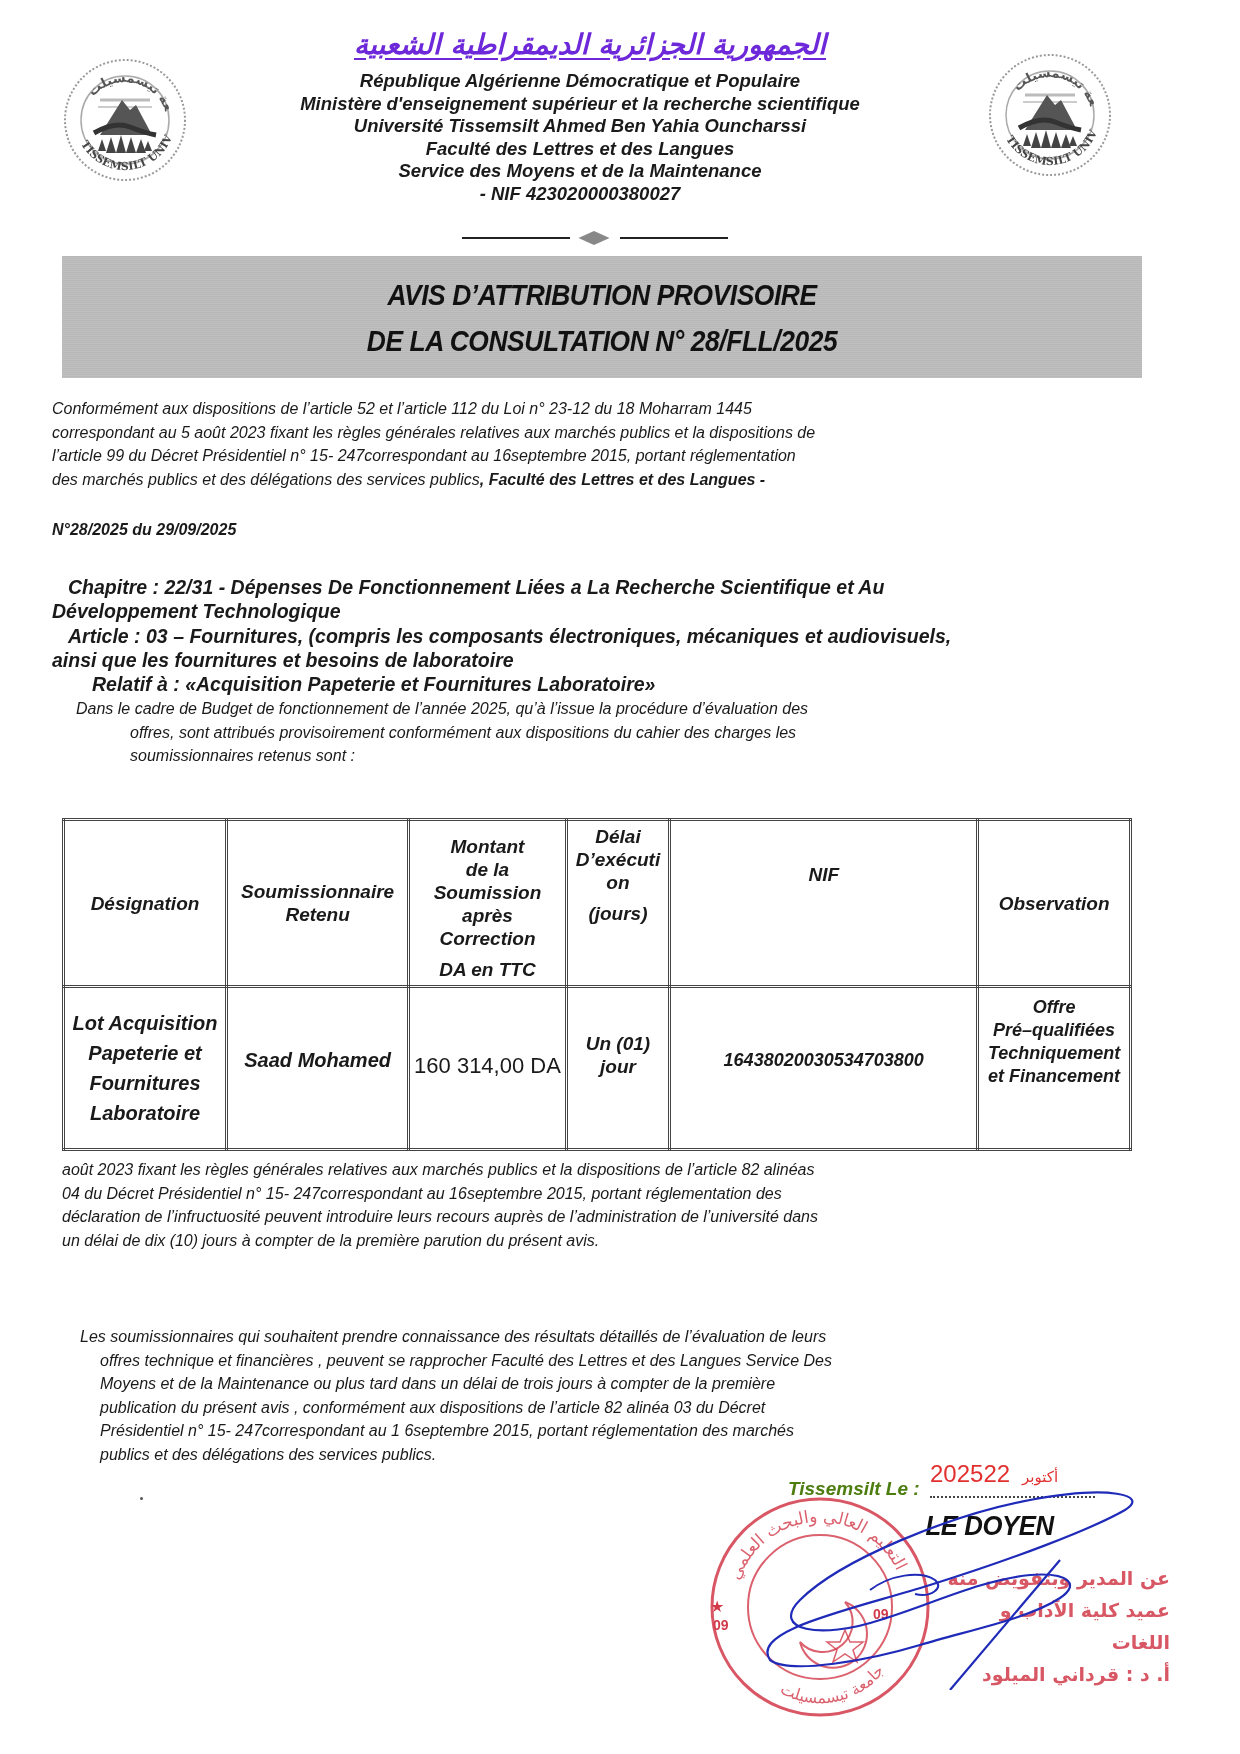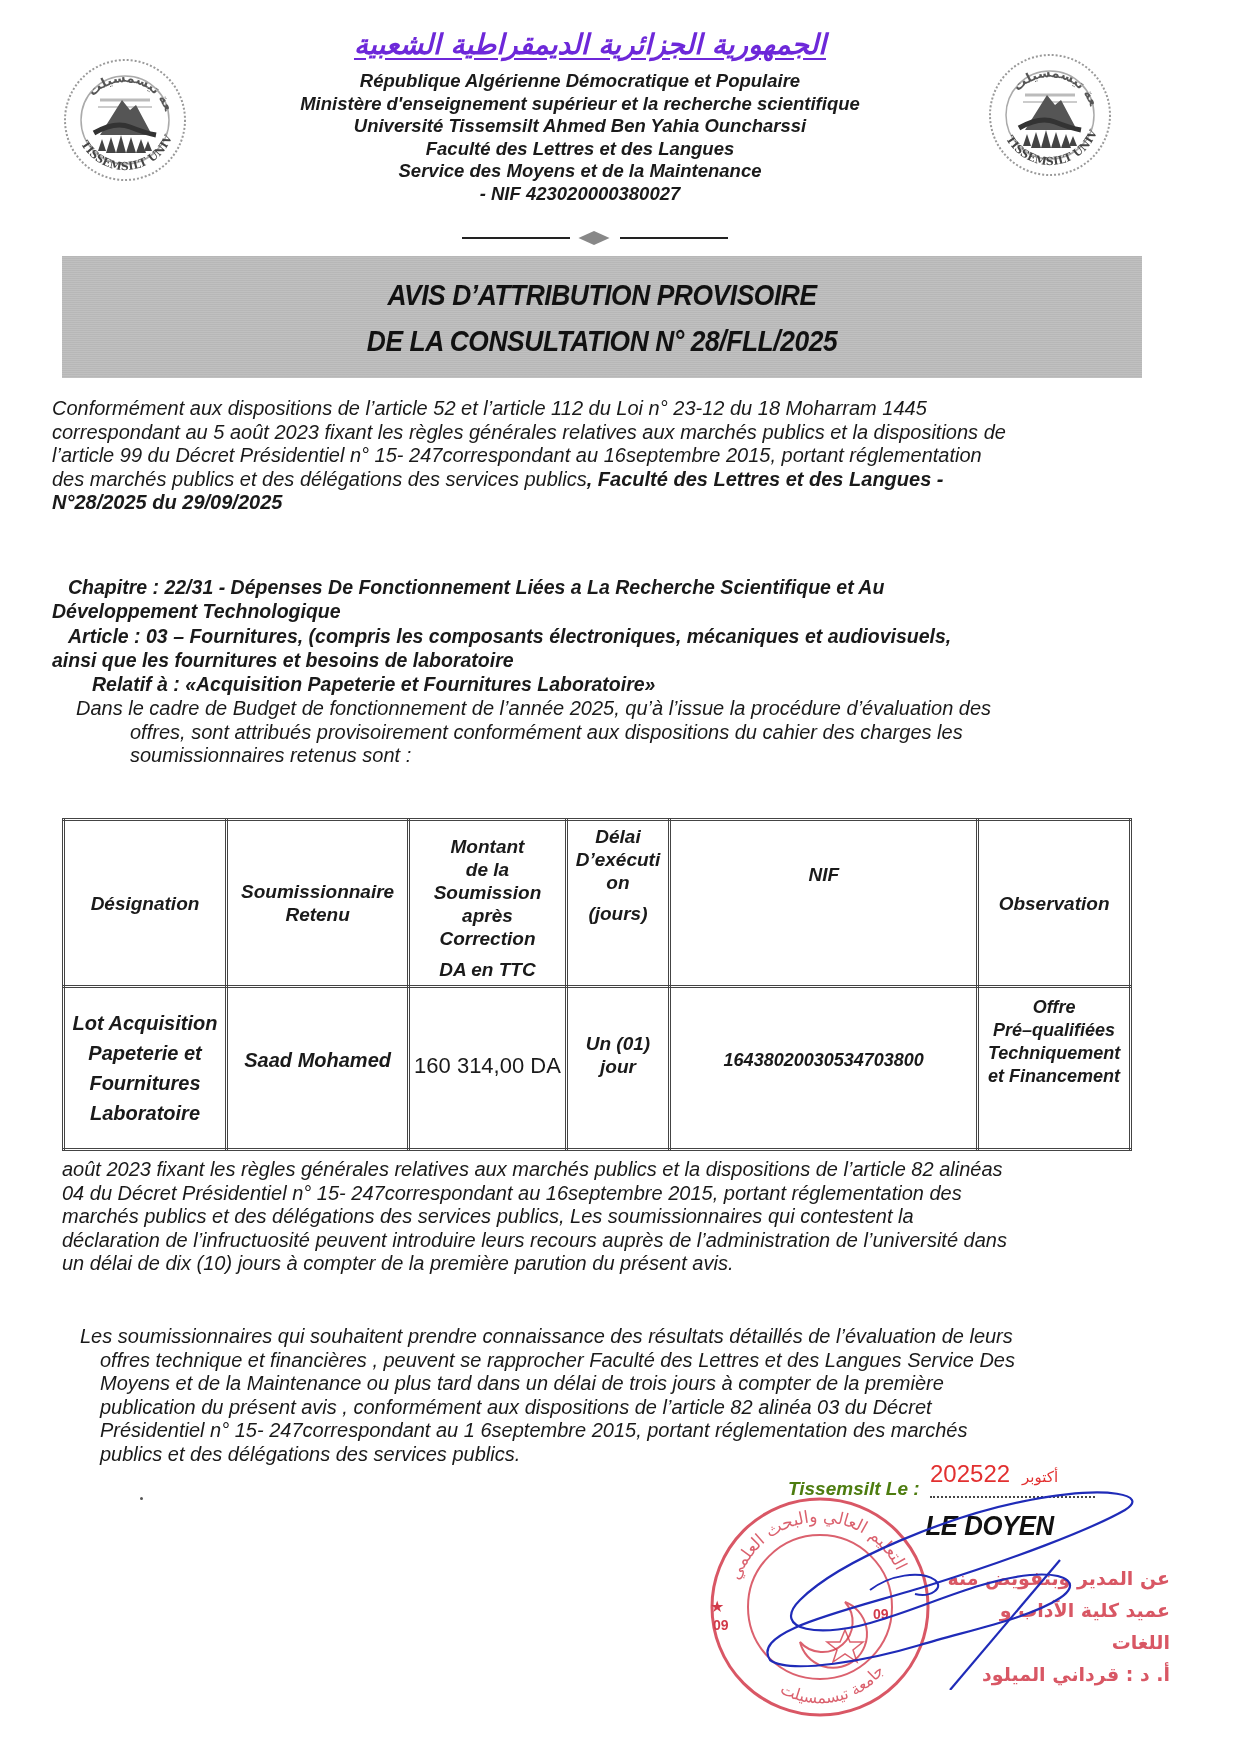--- a/index.html
+++ b/index.html
@@ -41,25 +41,25 @@
     position: absolute; left: 0; width: 100%; text-align: center;
     font-family: "Liberation Sans", sans-serif; font-style: italic; font-weight: bold;
     font-size: 30px; letter-spacing: -0.5px; color: #111;
     transform: scaleX(0.88);
   }
   .banner-line.one { top: 22px; }
   .banner-line.two { top: 68px; }
 
   
   .para {
-    position: absolute; font-style: italic; font-size: 20px; line-height: 23.5px; color: #1a1a1a;
+    position: absolute; font-style: italic; font-size: 16px; line-height: 23.5px; color: #1a1a1a;
   }
   .p1 { left: 52px; top: 397px; width: 1092px; text-align: justify; }
   .p1 .line { display: block; }
-  .b { font-weight: bold; }
+  .b { font-weight: bold; margin-top: 27px; }
 
   .chap {
     position: absolute; font-style: italic; font-weight: bold; font-size: 19.5px; line-height: 24px;
   }
   .chap1 { left: 68px; top: 575px; width: 1080px; }
   .chap2 { left: 52px; top: 599px; }
   .chap3 { left: 68px; top: 624px; width: 1080px; }
   .chap4 { left: 52px; top: 648px; }
   .chap5 { left: 92px; top: 672px; width: 1000px; }
 
@@ -253,21 +253,20 @@
       <div>Techniquement</div>
       <div>et Financement</div>
     </td>
   </tr>
 </tbody>
   </table>
 
 <div class="para p3">
   <span class="line">août 2023 fixant les règles générales relatives aux marchés publics  et la dispositions de l’article 82 alinéas</span>
   <span class="line">04 du Décret Présidentiel n° 15- 247correspondant au  16septembre 2015, portant réglementation des</span>
-  <span class="line">marchés publics et des délégations des services publics, Les soumissionnaires qui contestent la</span>
   <span class="line">déclaration de l’infructuosité peuvent introduire leurs recours auprès de l’administration de l’université dans</span>
   <span class="line">un délai de dix (10) jours à compter de la première parution du présent avis.</span>
 </div>
 
 <div class="para p4">
   <span class="line">Les soumissionnaires qui souhaitent prendre connaissance des résultats détaillés  de l’évaluation de leurs</span>
   <span class="line indent">offres technique et financières , peuvent se rapprocher Faculté des Lettres et des Langues Service Des</span>
   <span class="line indent">Moyens et de la Maintenance ou plus tard dans un délai de trois jours à compter de la première</span>
   <span class="line indent">publication du présent avis , conformément aux dispositions de l’article 82 alinéa 03 du Décret</span>
   <span class="line indent">Présidentiel n° 15- 247correspondant au 1 6septembre 2015, portant réglementation des marchés</span>

